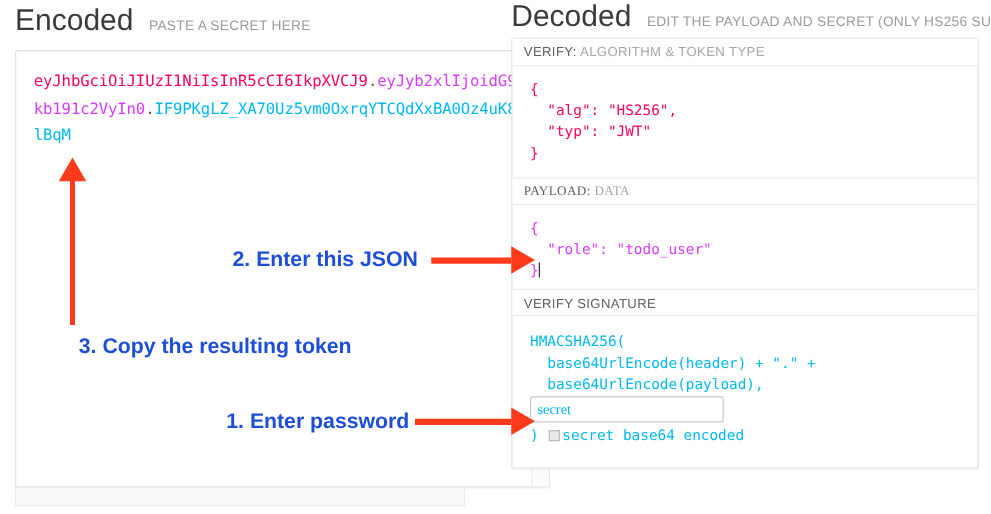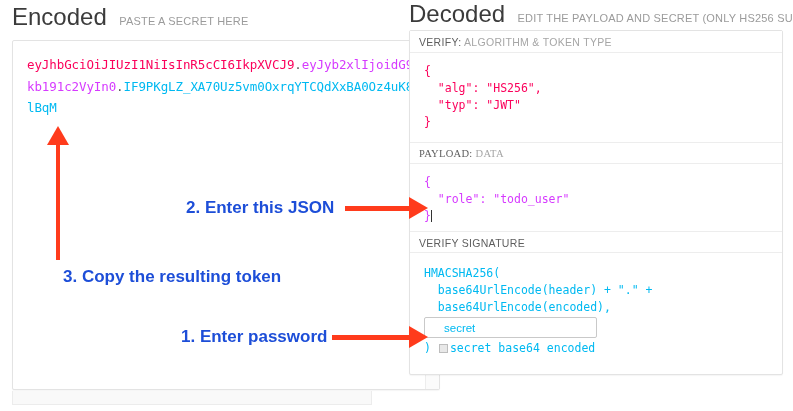--- a/index.html
+++ b/index.html
@@ -79,26 +79,26 @@
   }
   #header-body  { color: #fb015b; height: 89px; }
   #payload-body { color: #d63aff; height: 67px; }
   #sig-body     { color: #00b9f1; height: 112px; padding-top: 12px; }
   .caret {
     display: inline-block; width: 1px; height: 12px;
     background: #333; vertical-align: -2px;
   }
   #secret-input {
     display: inline-block;
-    width: 173px; height: 21px; line-height: 19px;
+    width: 155px; height: 21px; line-height: 19px;
     margin: 1px 0 2px 0;
-    padding: 0 19px;
+    padding: 0 5px;
     border: 1px solid #c9c9c9; border-radius: 2px;
     background: #fff; color: #00b9f1;
-    font-family: Liberation Sans, sans-serif;
+    font-family: Liberation Serif, serif;
     font-size: 11.5px;
     outline: none;
   }
   #b64-row { margin-top: 1px; }
   #b64-checkbox {
     display: inline-block; width: 9px; height: 9px;
     border: 1px solid #bdbdbd; background: #e8e8e8;
     vertical-align: -1px; margin: 0 2px 0 1px;
   }
 
@@ -169,21 +169,21 @@
     </div>
     <div class="sect-body" id="payload-body"><span>{
   "role": "todo_user"
 }</span><span class="caret"></span></div>
 
     <div class="sect-title" style="border-top:1px solid #ededed;"><span class="k">VERIFY SIGNATURE</span>
       <span></span>
     </div>
     <div class="sect-body" id="sig-body"><span>HMACSHA256(</span>
 <span>  base64UrlEncode(header) + "." +</span>
-<span>  base64UrlEncode(encoded),</span>
+<span>  base64UrlEncode(payload),</span>
 <input id="secret-input" type="text" value="secret" style="">
 <span id="b64-row"><span>)</span> <span id="b64-checkbox"></span><span>secret base64 encoded</span></span></div>
   </div>
 
   <div class="anno-text" style="left:181px; top:327px;">1. Enter password</div>
   <div class="h-arrow" style="left:332px; top:326px; width:96px;">
     <div class="shaft" style="width:77px;"></div>
     <div class="head" style="left:77px;"></div>
   </div>
 

